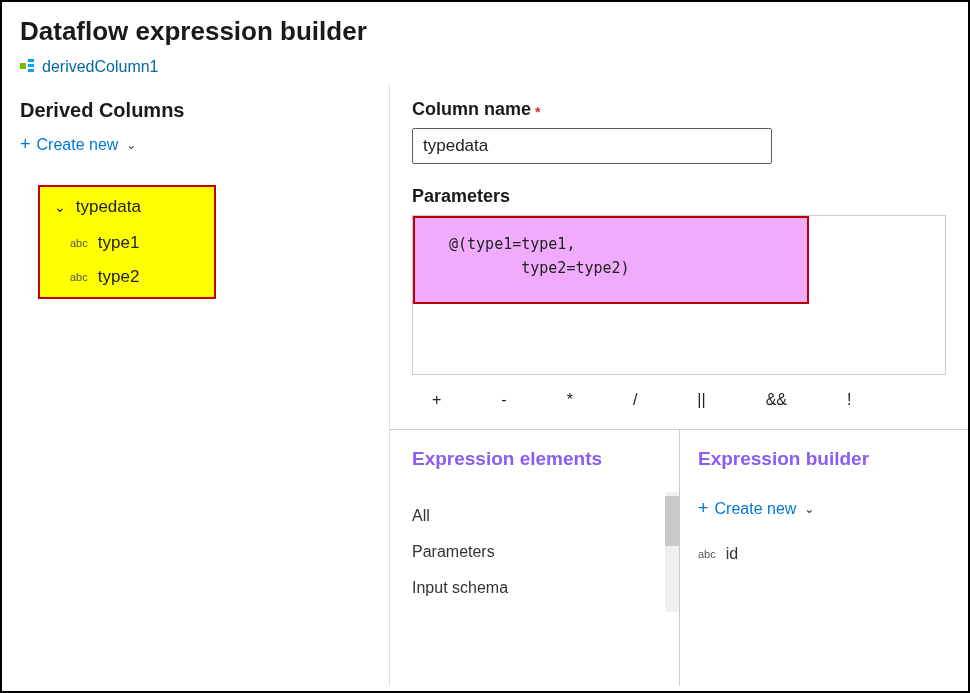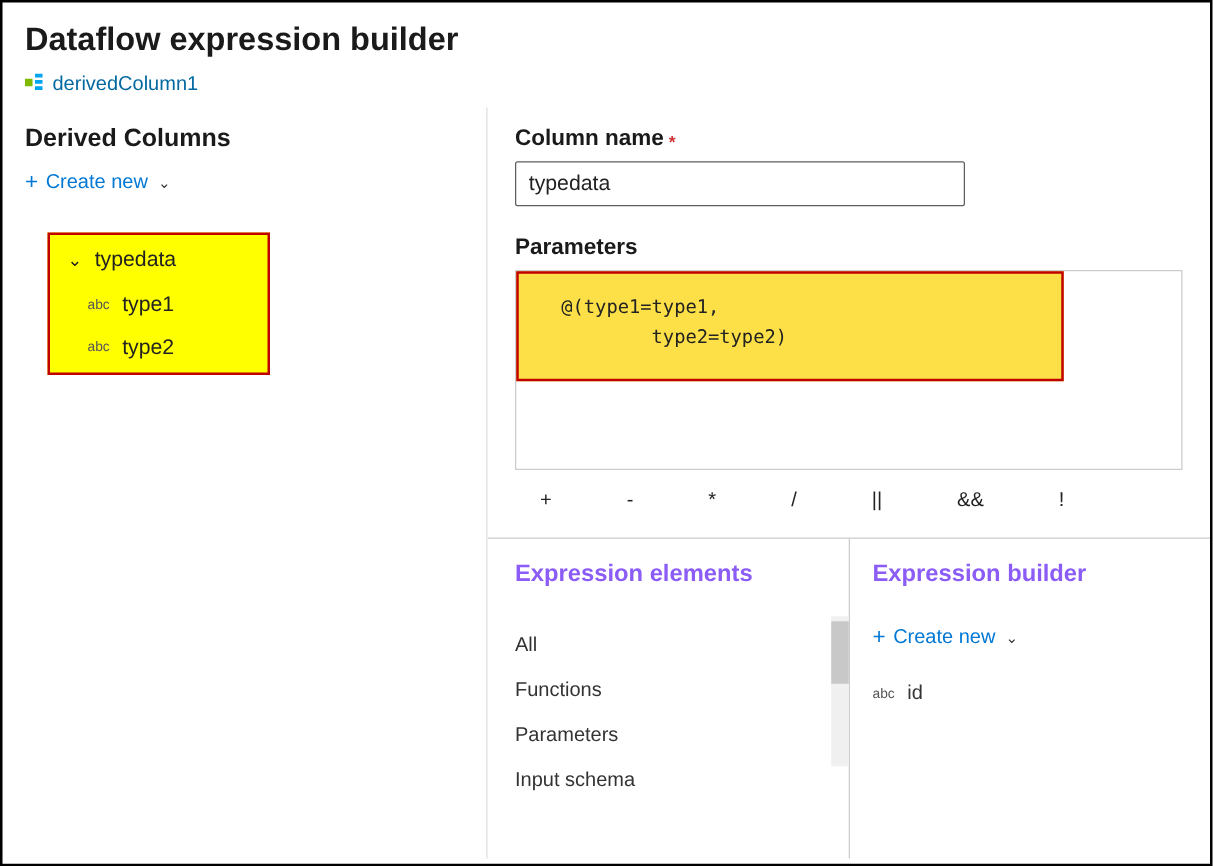--- a/index.html
+++ b/index.html
@@ -107,23 +107,23 @@
       width: 360px;
       padding: 7px 10px;
       font-size: 17px;
       border: 1px solid #605e5c;
       border-radius: 2px;
       color: #222;
       font-family: inherit;
       margin-bottom: 22px;
     }
     .expression-box {
-      background: #fde047;
+      background: #f0abfc;
       border: 2px solid #c00000;
-      width: 438px;
+      width: 396px;
       height: 88px;
       padding: 14px 12px 10px 34px;
       font-family: "Consolas", monospace;
       font-size: 15px;
       line-height: 1.6;
       white-space: pre;
       color: #222;
       position: relative;
       margin-bottom: 0px;
     }
@@ -291,21 +291,20 @@
       <span class="op-item">/</span>
       <span class="op-item">||</span>
       <span class="op-item">&amp;&amp;</span>
       <span class="op-item">!</span>
     </div>
 
     <div class="bottom-panes">
       <div class="elements-pane">
         <div class="subhead">Expression elements</div>
         <div class="elem-list-item">All</div>
-        <div class="elem-list-item">Functions</div>
         <div class="elem-list-item">Parameters</div>
         <div class="elem-list-item">Input schema</div>
         <div class="elem-scroll">
           <div class="elem-scroll-thumb"></div>
         </div>
       </div>
       <div class="values-pane">
         <div class="subhead">Expression builder</div>
         <div class="create-new2">
           <span class="plus-icon">+</span>

